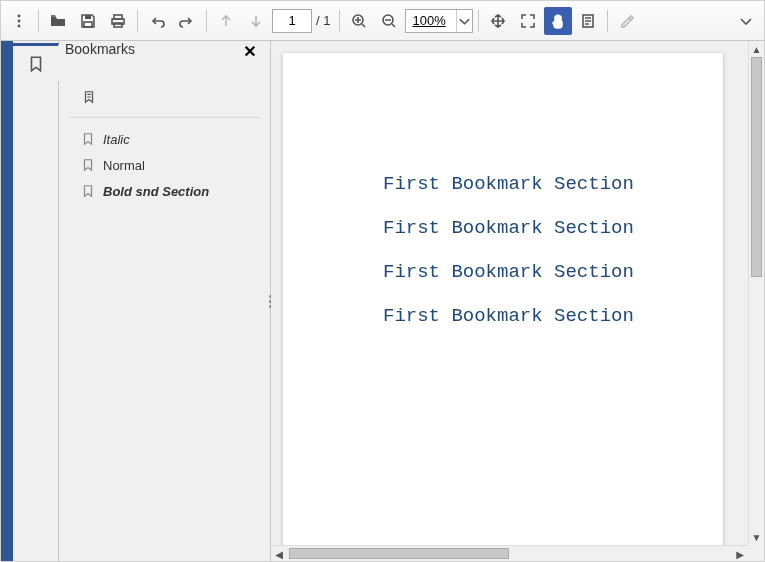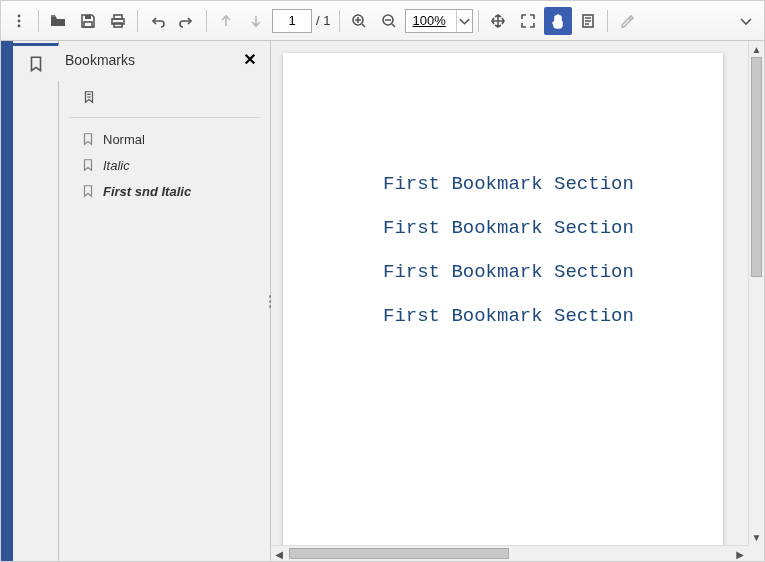--- a/index.html
+++ b/index.html
@@ -89,21 +89,21 @@
   .panel {
     width:212px;
     background:#f0f0f0;
     border-right:1px solid #c6c6c6;
     position:relative;
     display:flex;
     flex-direction:column;
   }
   .panel-header {
     height:38px;
-    display:flex; align-items:center;
+    display:flex; align-items:flex-start;
     padding:0 10px 0 6px;
     border-bottom:1px solid transparent;
   }
   .panel-title { flex:1; font-size:14px; color:#333; }
   .close-btn { width:20px; height:20px; display:flex;align-items:center;justify-content:center; cursor:pointer; font-size:16px; font-weight:bold;}
   .panel-sub {
     padding: 6px 0 8px 8px;
     border-bottom:1px solid #d6d6d6;
     margin: 0 10px;
   }
@@ -312,37 +312,37 @@
       </div>
       <div class="panel-sub">
         <div class="tbtn">
           <svg width="14" height="14" viewBox="0 0 16 16" fill="none" stroke="#555" stroke-width="1.4">
               <path d="M4 2h8v12l-4-3-4 3z"></path>
               <path d="M6 5h4M6 8h4"></path>
             </svg>
         </div>
       </div>
       <div class="bm-list">
+        <div class="bm-item italic">
+          <svg class="bm-icon" viewBox="0 0 16 16" fill="none" stroke="#888" stroke-width="1.4">
+              <path d="M4 2h8v12l-4-3-4 3z"></path>
+            </svg>
+          <span>Italic</span>
+        </div>
         <div class="bm-item normal">
           <svg class="bm-icon" viewBox="0 0 16 16" fill="none" stroke="#888" stroke-width="1.4">
               <path d="M4 2h8v12l-4-3-4 3z"></path>
             </svg>
           <span>Normal</span>
         </div>
-        <div class="bm-item italic">
-          <svg class="bm-icon" viewBox="0 0 16 16" fill="none" stroke="#888" stroke-width="1.4">
-              <path d="M4 2h8v12l-4-3-4 3z"></path>
-            </svg>
-          <span>Italic</span>
-        </div>
         <div class="bm-item bolditalic">
           <svg class="bm-icon" viewBox="0 0 16 16" fill="none" stroke="#888" stroke-width="1.4">
               <path d="M4 2h8v12l-4-3-4 3z"></path>
             </svg>
-          <span>First snd Italic</span>
+          <span>Bold snd Section</span>
         </div>
       </div>
       <div class="drag-handle">
         <div></div>
           <div></div>
           <div></div>
       </div>
     </div>
 
     <div class="docwrap">

